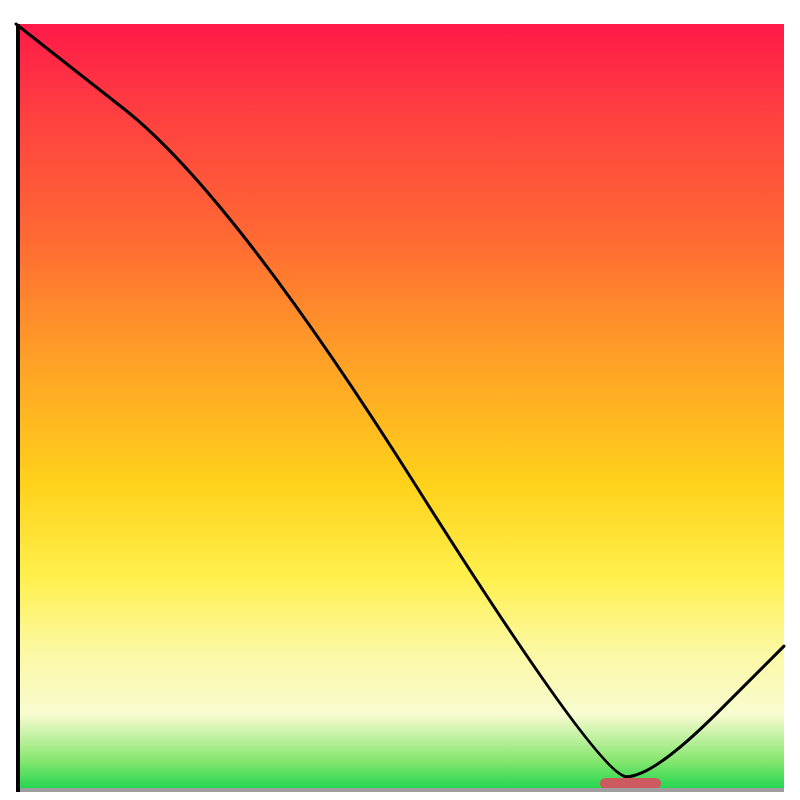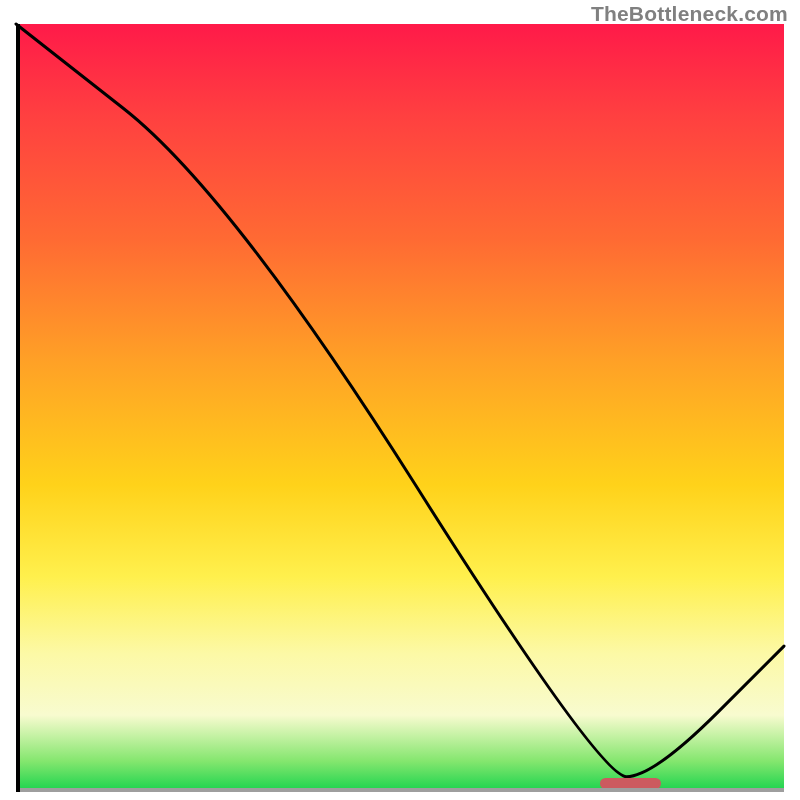--- a/index.html
+++ b/index.html
@@ -76,21 +76,20 @@
     position: absolute;
     background: #cc5a5f;
     border-radius: 6px;
   }
 </style>
 </head>
 <body>
 
 <div class="wrap">
 
-  <div class="watermark">TheBottleneck.com</div>
 
   <div class="plot">
     <div class="gradient"></div>
 
     <svg class="curve" viewBox="0 0 768 768" preserveAspectRatio="none">
       <path fill="none" stroke="#000000" stroke-width="3" stroke-linejoin="round" stroke-linecap="round" d="M 0 0 Q 0 0 107.52000000000001 84.48000000000002 Q 215.04000000000002 168.96000000000004 399.36 460.8 Q 583.6800000000001 752.64 610.56 752.64 Q 637.4399999999999 752.64 702.72 687.3599999999999 T 768 622.0799999999999"></path>
     </svg>
 
     <div class="marker" style="left: 583.68px; width: 61.44px; top: 753.784px; height: 11px; background: rgb(204, 90, 95);"></div>
 

